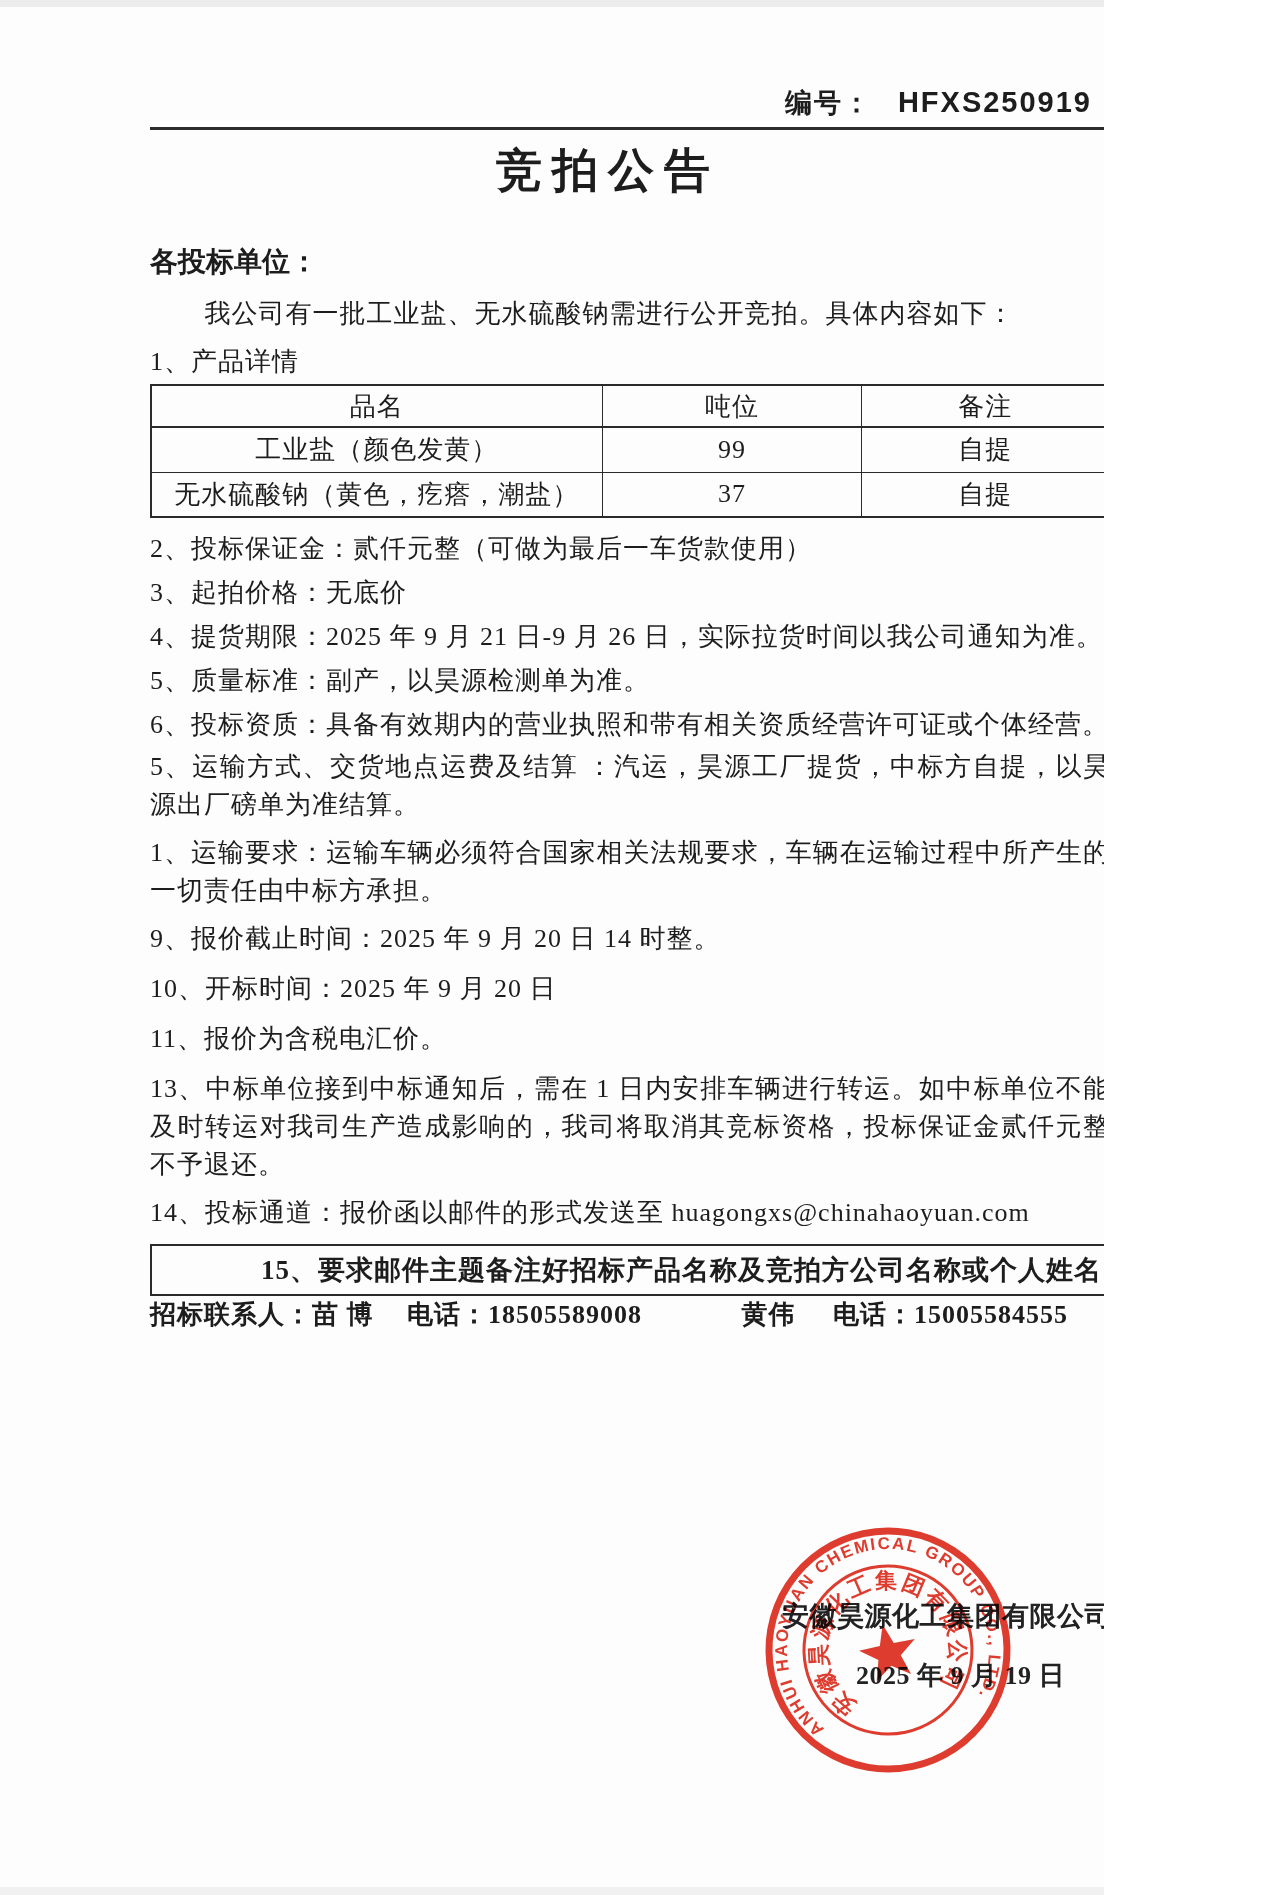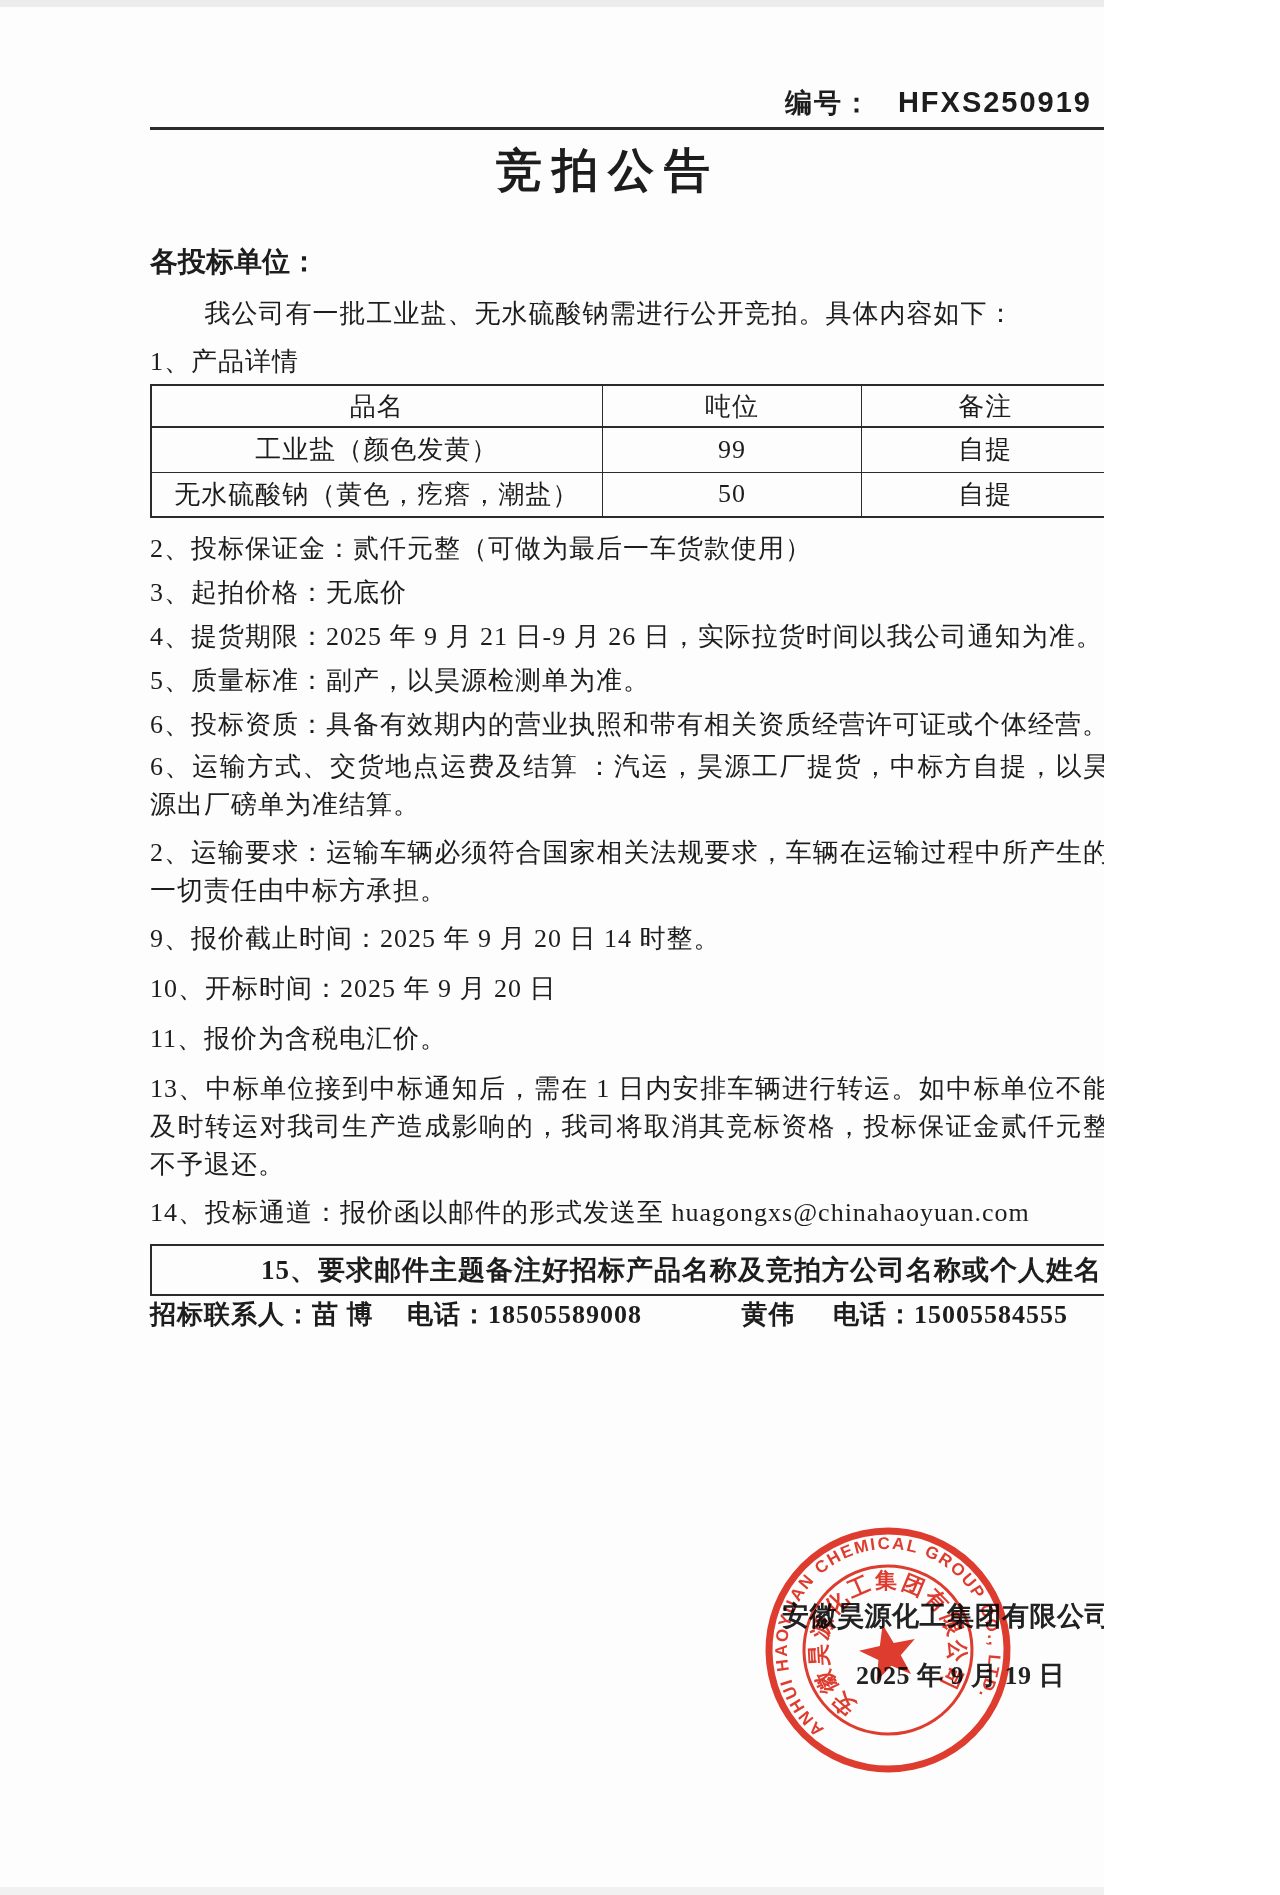--- a/index.html
+++ b/index.html
@@ -193,33 +193,33 @@
         <th>吨位</th>
         <th>备注</th>
       </tr>
       <tr>
         <td>工业盐（颜色发黄）</td>
         <td>99</td>
         <td>自提</td>
       </tr>
       <tr>
         <td>无水硫酸钠（黄色，疙瘩，潮盐）</td>
-        <td>50</td>
+        <td>37</td>
         <td>自提</td>
       </tr>
     </tbody>
       </table>
 
     <p class="it it2">2、投标保证金：贰仟元整（可做为最后一车货款使用）</p>
     <p class="it it3">3、起拍价格：无底价</p>
     <p class="it it4">4、提货期限：2025 年 9 月 21 日-9 月 26 日，实际拉货时间以我公司通知为准。</p>
     <p class="it it5">5、质量标准：副产，以昊源检测单为准。</p>
     <p class="it it6">6、投标资质：具备有效期内的营业执照和带有相关资质经营许可证或个体经营。</p>
-    <p class="it it7">6、运输方式、交货地点运费及结算 ：汽运，昊源工厂提货，中标方自提，以昊源出厂磅单为准结算。</p>
-    <p class="it it8">2、运输要求：运输车辆必须符合国家相关法规要求，车辆在运输过程中所产生的一切责任由中标方承担。</p>
+    <p class="it it7">5、运输方式、交货地点运费及结算 ：汽运，昊源工厂提货，中标方自提，以昊源出厂磅单为准结算。</p>
+    <p class="it it8">1、运输要求：运输车辆必须符合国家相关法规要求，车辆在运输过程中所产生的一切责任由中标方承担。</p>
     <p class="it it9">9、报价截止时间：2025 年 9 月 20 日 14 时整。</p>
     <p class="it it10">10、开标时间：2025 年 9 月 20 日</p>
     <p class="it it11">11、报价为含税电汇价。</p>
     <p class="it it13">13、中标单位接到中标通知后，需在 1 日内安排车辆进行转运。如中标单位不能及时转运对我司生产造成影响的，我司将取消其竞标资格，投标保证金贰仟元整不予退还。</p>
     <p class="it it14">14、投标通道：报价函以邮件的形式发送至 huagongxs@chinahaoyuan.com</p>
 
     <div class="boxed-item">15、要求邮件主题备注好招标产品名称及竞拍方公司名称或个人姓名</div>
 
     <div class="contact-row">
       <span class="c1">招标联系人：苗 博</span>

